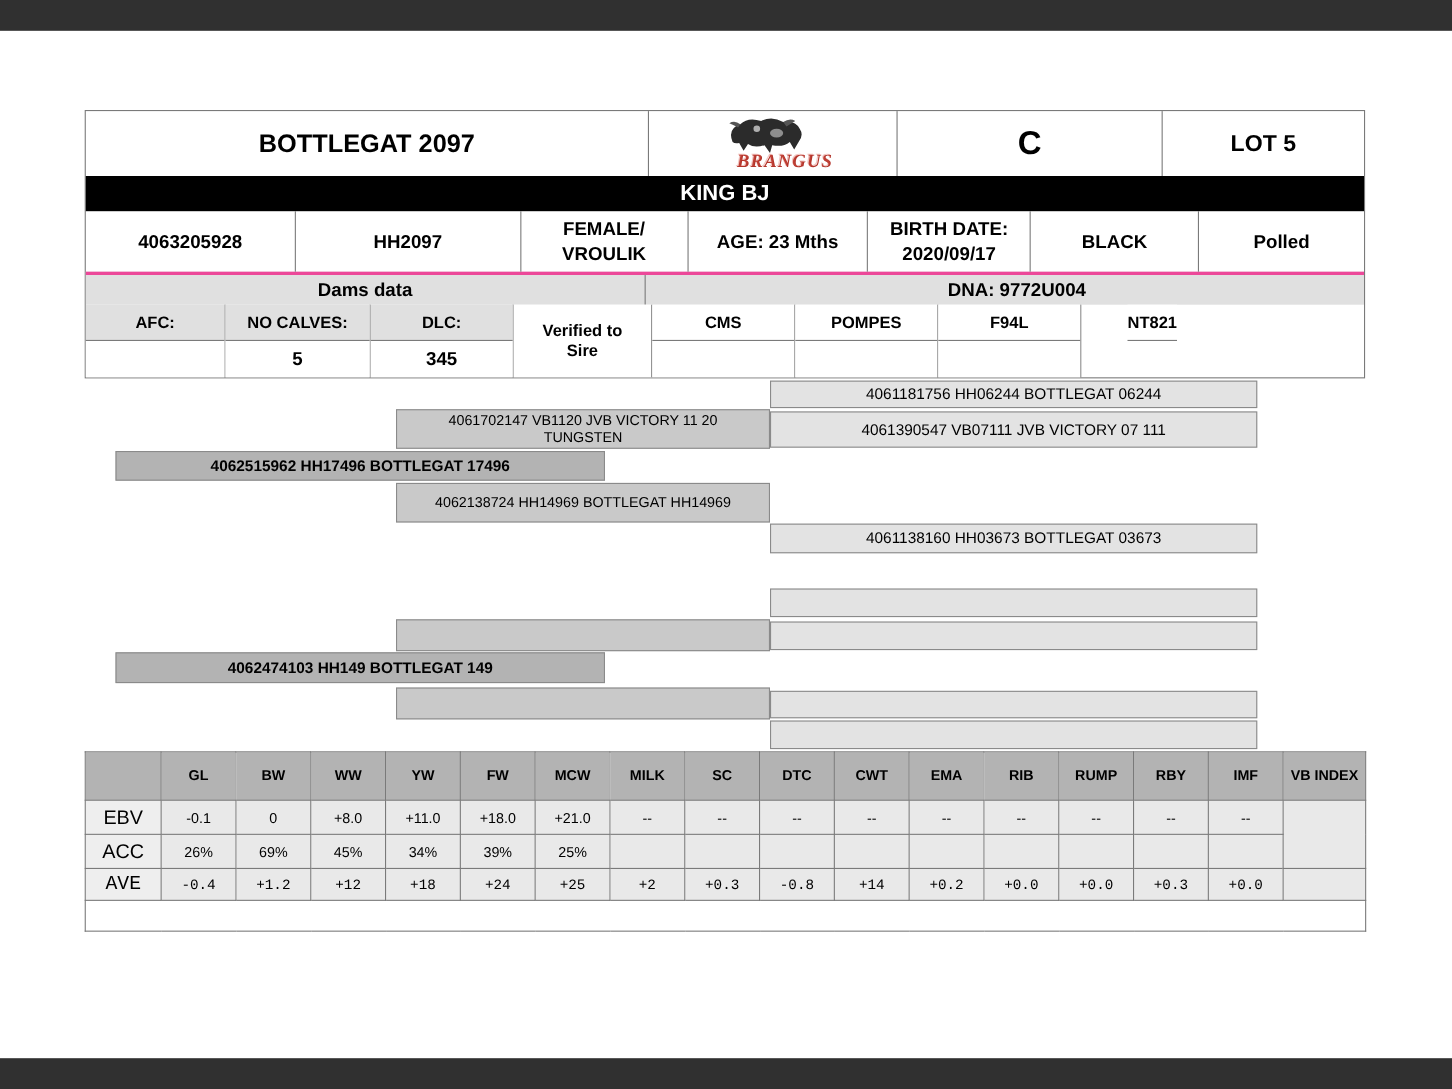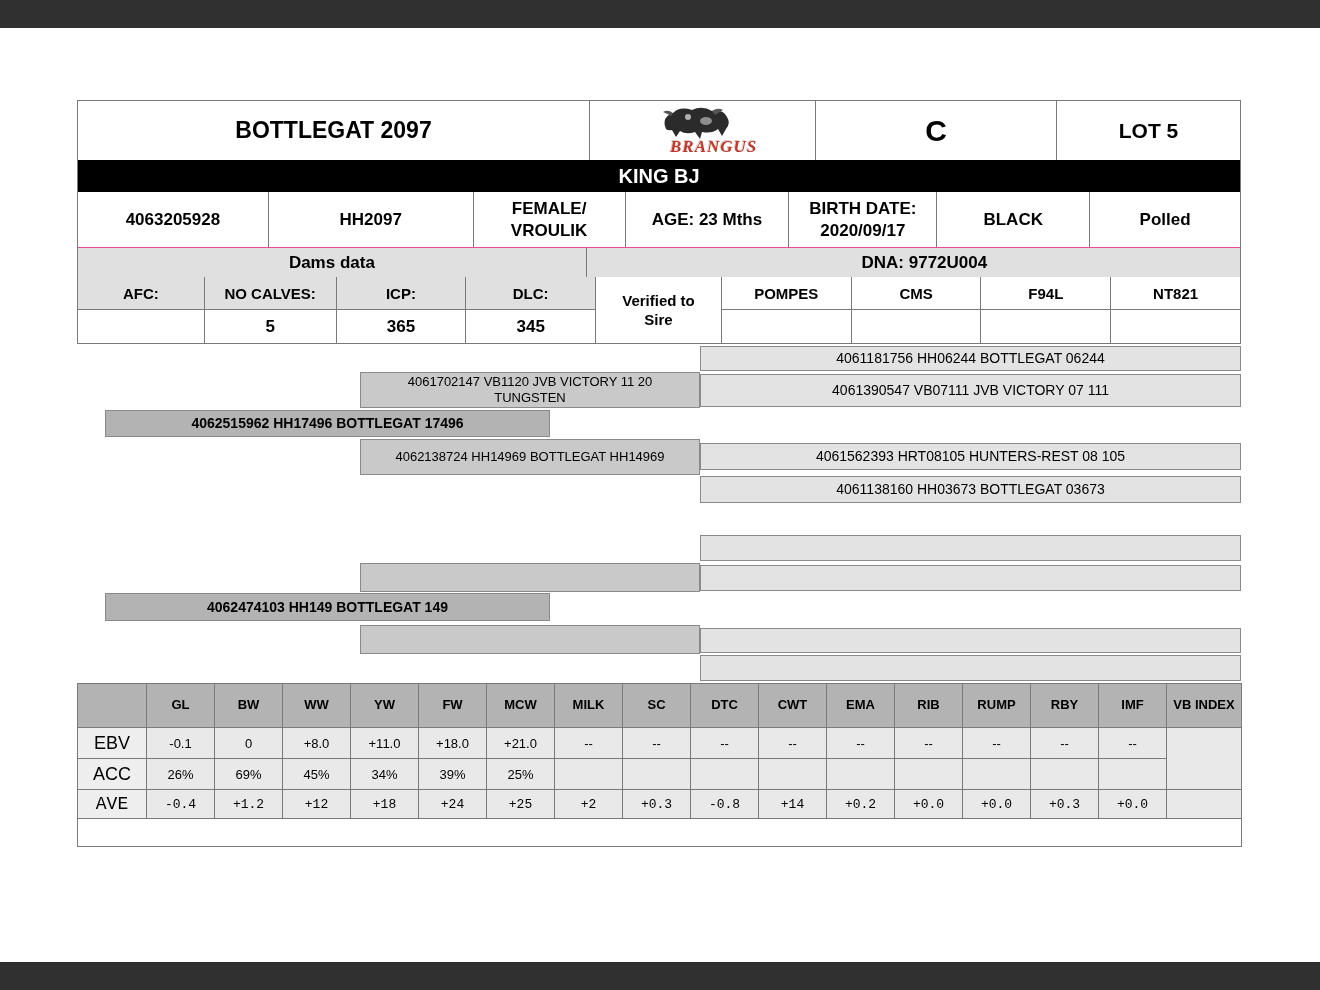--- a/index.html
+++ b/index.html
@@ -10,21 +10,21 @@
   .frame-bar.bottom { top:962px; }
 
   .page { position:absolute; left:77px; top:100px; width:1164px; }
 
   
   .t-table { border:1px solid #7a7a7a; }
   .t-row { display:flex; }
   .t-cell { border-right:1px solid #7a7a7a; display:flex; flex-direction:column;
             align-items:center; justify-content:center; text-align:center; }
   .t-cell:last-child { border-right:none; }
-  .t-row + .t-row { border-top:1px solid #ec4899;gap:22px; }
+  .t-row + .t-row { border-top:3px solid #ec4899;gap:22px; }
 
   .r-head { height:59px; }
   .c-name   { width:512px; font-size:23px; font-weight:bold; }
   .c-logo   { width:226px; }
   .c-sec    { width:241px; font-size:30px; font-weight:bold; }
   .c-lot    { width:183px; font-size:21px; font-weight:bold; }
 
   .name-bar { height:32px; background:#000; color:#fff; display:flex; align-items:center;
               justify-content:center; font-size:20px; font-weight:bold; }
 
@@ -32,39 +32,39 @@
   .r-info .t-cell { font-weight:bold; font-size:17px; line-height:1.25; }
   .ci-id{width:191px;} .ci-tag{width:205px;} .ci-sex{width:152px;} .ci-age{width:164px;}
   .ci-birth{width:148px;} .ci-col{width:153px;} .ci-horn{width:150px;}
 
   .r-dams { height:30px; background:#e0e0e0; }
   .r-dams .t-cell { font-weight:bold; font-size:17px; justify-content:center; }
   .cd-dams{width:519px;} .cd-dna{width:644px;}
 
   .repro { display:flex; height:66px; }
   .repro .col { display:flex; flex-direction:column; border-right:1px solid #7a7a7a; }
-  .repro .col:last-child { border-right:none; }
+  .repro .col:last-child { border-right:none;align-items:center; }
   .repro .lab { height:33px; background:#e0e0e0; display:flex; align-items:center; justify-content:center;
                 font-weight:bold; font-size:15px; border-bottom:1px solid #7a7a7a; }
   .repro .lab.white { background:#fff; }
   .repro .val { height:33px; display:flex; align-items:center; justify-content:center;
                 font-weight:bold; font-size:17px; background:#fff; }
   .w-afc{width:127px;} .w-ncalves{width:132px;} .w-icp{width:130px;} .w-dlc{width:130px;}
   .w-ver{width:126px;} .w-test{width:130px;} .w-test-last{width:129px;}
   .cell-ver { display:flex; align-items:center; justify-content:center; text-align:center;
               font-weight:bold; font-size:15px; background:#fff; height:66px; padding:0 14px;
               border-right:1px solid #7a7a7a; line-height:1.3; }
 
   
   .pedigree { position:relative; height:339px; font-size:13px; }
   .pbox { position:absolute; border:1px solid #8a8a8a; display:flex; align-items:center;
           justify-content:center; text-align:center; line-height:1.2; }
   .g1 { left:0; width:445px; background:#b3b3b3; font-weight:bold; font-size:14px;margin-left:28px; }
   .g2 { left:283px; width:340px; background:#c9c9c9; padding:0 34px; }
-  .g3 { left:623px; width:541px; background:#e3e3e3; font-size:14px; }
+  .g3 { left:623px; width:443px; background:#e3e3e3; font-size:14px; }
 
   
   table.ebv { border-collapse:collapse; table-layout:fixed; width:1164px; }
   table.ebv td, table.ebv th { border:1px solid #7a7a7a; text-align:center; vertical-align:middle;
                                overflow:hidden; }
   .ebv th { background:#b3b3b3; font-size:13px; font-weight:bold; height:44px; line-height:1.25; }
   .ebv td { background:#e9e9e9; font-size:13px; height:31px; }
   .ebv td.rowlab { font-size:18px; background:#eeeeee;text-align:center; }
   .ebv tr.ave td { height:29px;font-family:Liberation Mono, monospace; }
   .ebv td.blankrow { background:#ffffff; height:28px; }
@@ -121,55 +121,50 @@
 
     <div class="repro">
       <div class="col w-afc">
         <div class="lab">AFC:</div>
         <div class="val"></div>
       </div>
       <div class="col w-ncalves">
         <div class="lab">NO CALVES:</div>
         <div class="val">5</div>
       </div>
-      <div class="col w-icp">
-        <div class="lab">ICP:</div>
-        <div class="val">365</div>
-      </div>
       <div class="col w-dlc">
         <div class="lab">DLC:</div>
         <div class="val">345</div>
       </div>
       <div class="cell-ver w-ver">Verified to Sire</div>
       <div class="col w-test">
+        <div class="lab white">CMS</div>
+        <div class="val"></div>
+      </div>
+      <div class="col w-test">
         <div class="lab white">POMPES</div>
-        <div class="val"></div>
-      </div>
-      <div class="col w-test">
-        <div class="lab white">CMS</div>
         <div class="val"></div>
       </div>
       <div class="col w-test">
         <div class="lab white">F94L</div>
         <div class="val"></div>
       </div>
       <div class="col w-test-last">
         <div class="lab white">NT821</div>
         <div class="val"></div>
       </div>
     </div>
   </div>
 
   <div class="pedigree">
     <div class="pbox g3" style="top:2px;   height:25px;">4061181756 HH06244 BOTTLEGAT 06244</div>
     <div class="pbox g2" style="top:28px;  height:36px;">4061702147 VB1120 JVB VICTORY 11 20 TUNGSTEN</div>
     <div class="pbox g3" style="top:30px;  height:33px;">4061390547 VB07111 JVB VICTORY 07 111</div>
     <div class="pbox g1" style="top:66px;  height:27px;">4062515962 HH17496 BOTTLEGAT 17496</div>
     <div class="pbox g2" style="top:95px;  height:36px;">4062138724 HH14969 BOTTLEGAT HH14969</div>
-    <div class="pbox g3" style="top:99px;  height:27px;">4061562393 HRT08105 HUNTERS-REST 08 105</div>
     <div class="pbox g3" style="top:132px; height:27px;">4061138160 HH03673 BOTTLEGAT 03673</div>
 
     <div class="pbox g3" style="top:191px; height:26px;"></div>
     <div class="pbox g2" style="top:219px; height:29px;"></div>
     <div class="pbox g3" style="top:221px; height:26px;"></div>
     <div class="pbox g1" style="top:249px; height:28px;">4062474103 HH149 BOTTLEGAT 149</div>
     <div class="pbox g2" style="top:281px; height:29px;"></div>
     <div class="pbox g3" style="top:284px; height:25px;"></div>
     <div class="pbox g3" style="top:311px; height:26px;"></div>
   </div>

